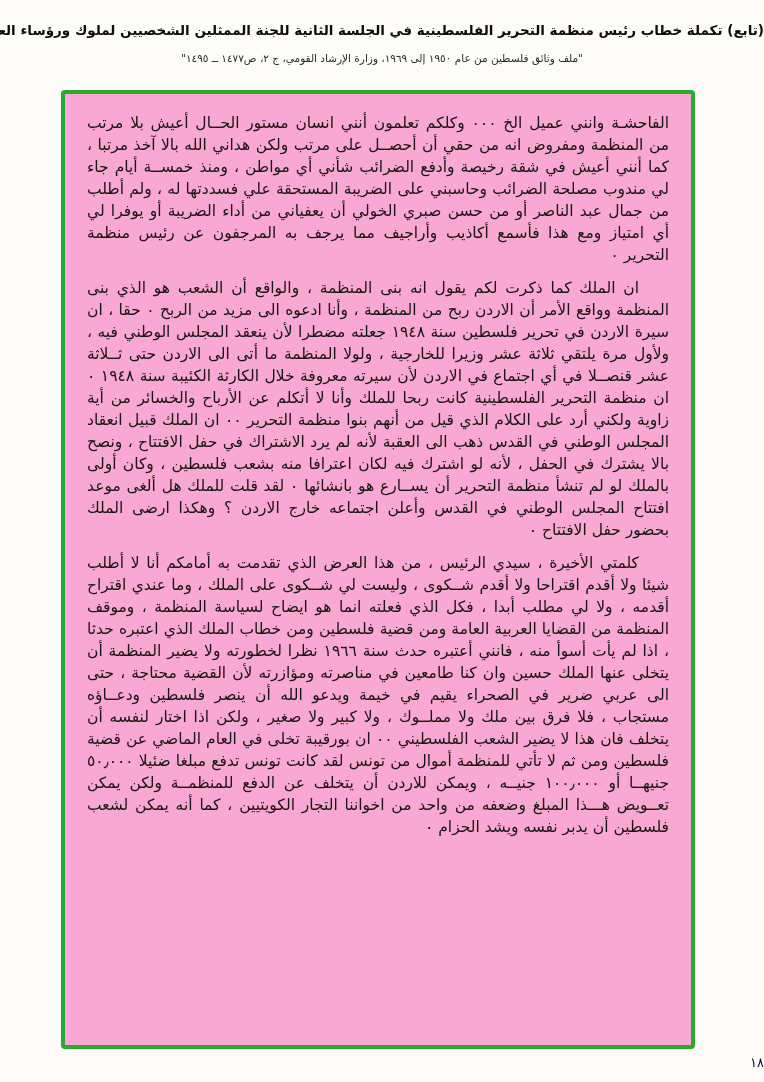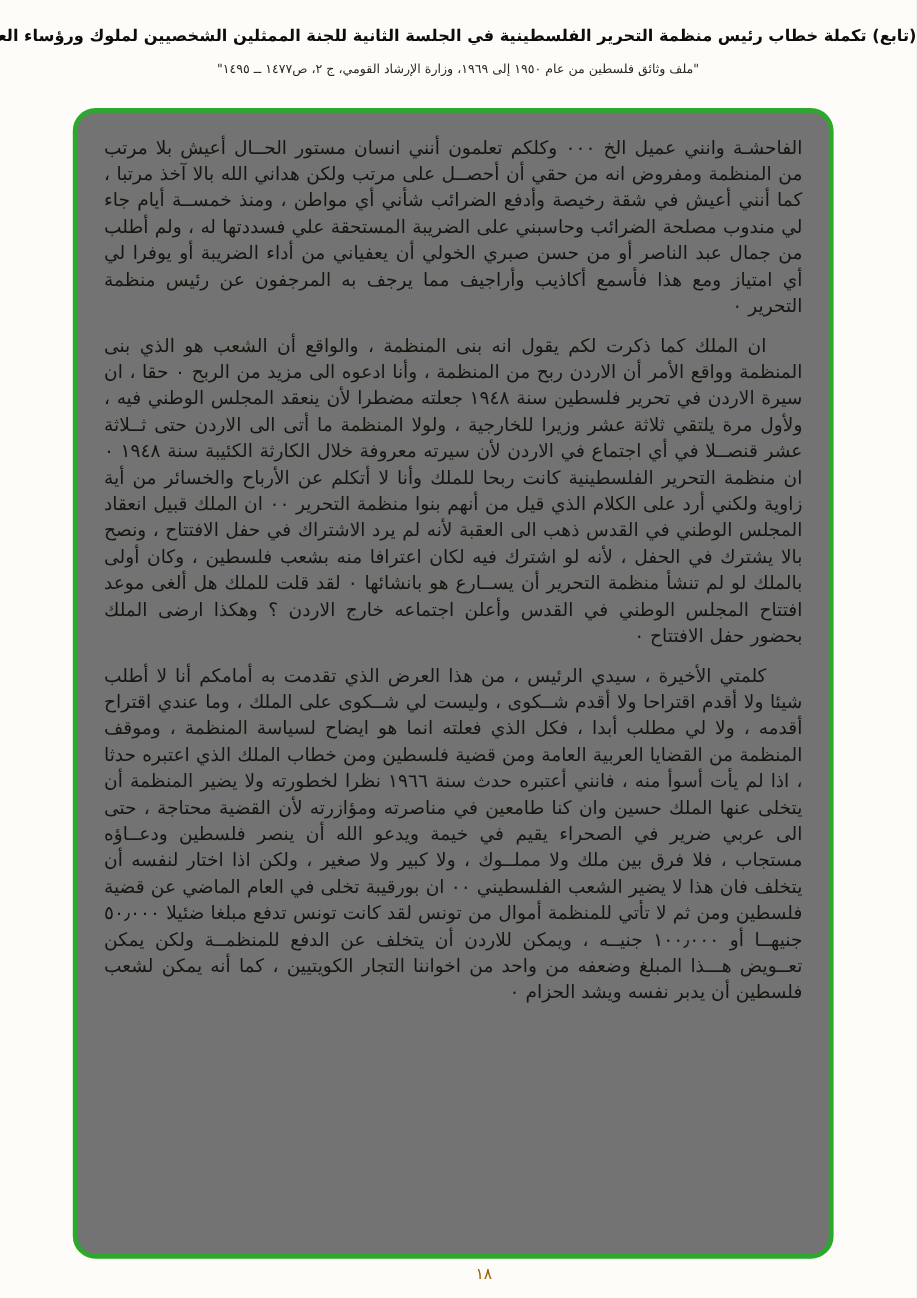--- a/index.html
+++ b/index.html
@@ -40,44 +40,44 @@
     color: #2b2923;
   }
   .text-frame {
     position: absolute;
     top: 90px;
     right: 69px;
     width: 634px;
     height: 959px;
     box-sizing: border-box;
     border: 4px solid var(--frame-green, #2ca82c);
-    border-radius: 19px;
-    background: #737373;
+    border-radius: 4px;
+    background: #f9a8d4;
     padding: 18px 22px 14px 22px;
     overflow: hidden;
   }
   .text-frame p {
     margin: 0 0 11px 0;
     font-size: 15.5px;
     line-height: 22px;
     text-align: justify;
     text-indent: 30px;
     color: #181510;
   }
   .text-frame p.continuation {
     text-indent: 0;
   }
   .page-number {
     position: absolute;
     bottom: 12px;
     right: 0;
     left: 0;
-    text-align: center;
+    text-align: right;
     font-size: 13px;
-    color: #a16207;
+    color: #0f172a;
     padding-left: 43px;
   }
 </style>
 </head>
 <body>
 
 <div class="page">
 
   <div class="doc-header">(تابع) تكملة خطاب رئيس منظمة التحرير الفلسطينية في الجلسة الثانية للجنة الممثلين الشخصيين لملوك ورؤساء العرب</div>
 

